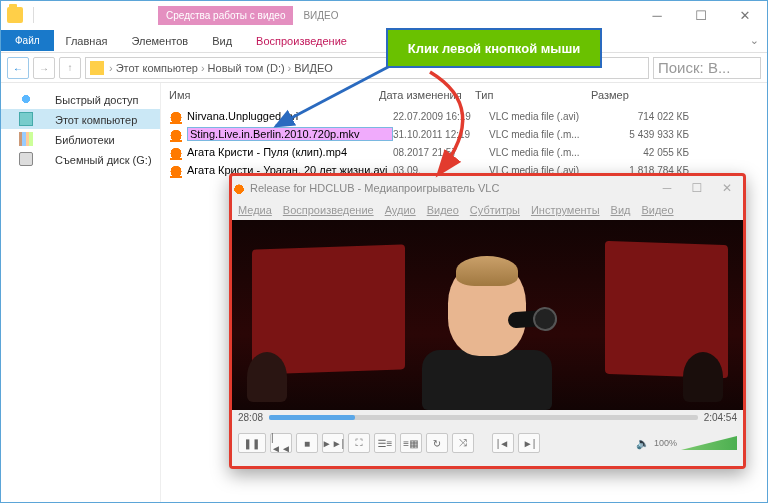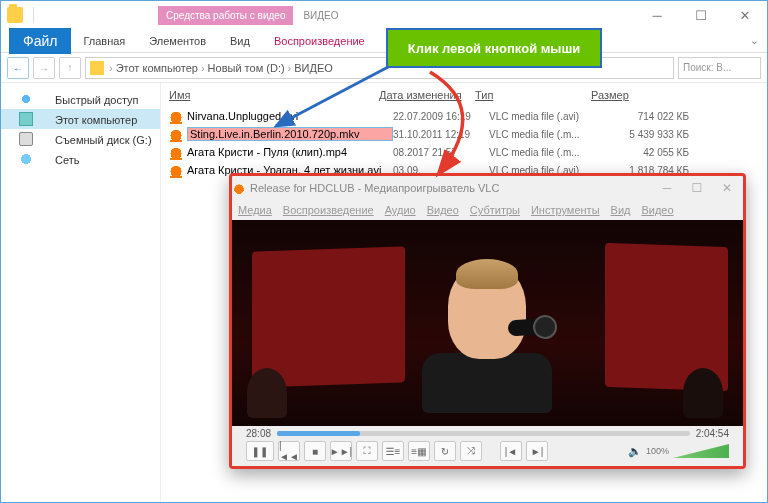--- a/index.html
+++ b/index.html
@@ -7,54 +7,54 @@
 .window{position:absolute;inset:0;border:1px solid #5ba5d8;background:#fff;display:flex;flex-direction:column;}
 .titlebar{height:28px;background:#fff;display:flex;align-items:center;padding:0 0 0 6px;}
 .titlebar .ticon{width:16px;height:16px;background:#ffcf48;border-radius:2px;margin-right:6px;position:relative;}
 .titlebar .ticon::before{content:"";position:absolute;top:-3px;left:2px;width:8px;height:3px;background:#ffcf48;border-radius:1px 1px 0 0;}
 .titlebar .sep{width:1px;height:16px;background:#ddd;margin:0 4px;}
 .titlebar .tabhl{background:#e48fc0;color:#fff;font-size:10px;padding:4px 8px;margin-left:120px;}
 .titlebar .plain{color:#888;font-size:10px;margin-left:10px;}
 .winbtns{margin-left:auto;display:flex;}
 .winbtn{width:44px;height:28px;display:flex;align-items:center;justify-content:center;color:#777;font-size:13px;}
 .ribbon{height:24px;background:#fff;display:flex;align-items:center;border-bottom:1px solid #e0e0e0;}
-.ribbon .ftab{background:#1979ca;color:#fff;padding:5px 14px;font-size:14px;margin-left:8px;}
+.ribbon .ftab{background:#1979ca;color:#fff;padding:5px 14px;font-size:10px;}
 .ribbon .rtab{padding:5px 12px;color:#444;font-size:11px;}
 .ribbon .rtab.hl{color:#c2185b;}
 .ribbon .exp{margin-left:auto;margin-right:8px;color:#888;}
 .addrbar{height:30px;display:flex;align-items:center;padding:3px 6px;border-bottom:1px solid #e8e8e8;gap:4px;}
 .navbtn{width:22px;height:22px;border:1px solid #d0d0d0;border-radius:2px;display:flex;align-items:center;justify-content:center;color:#999;font-size:10px;}
 .navbtn.en{color:#0078d7;border-color:#9cc9ea;}
 .crumbs{flex:1;height:22px;border:1px solid #d0d0d0;display:flex;align-items:center;padding:0 4px;gap:2px;}
 .crumbs .cicon{width:14px;height:14px;background:#ffcf48;margin-right:2px;}
 .crumbs span{color:#555;cursor:default;}
 .crumbs .ar{color:#999;margin:0 1px;}
-.search{width:83px;height:22px;border:1px solid #d0d0d0;padding:0 4px;color:#999;font-size:10px;display:flex;align-items:center;}
+.search{width:108px;height:22px;border:1px solid #d0d0d0;padding:0 4px;color:#999;font-size:15px;display:flex;align-items:center;}
 .body{flex:1;display:flex;overflow:hidden;}
 .nav{width:160px;border-right:1px solid #eee;padding:6px 0;}
 .nav .item{display:flex;align-items:flex-end;padding:3px 6px 3px 18px;gap:22px;color:#333;}
 .nav .item.sel{background:#cbe8f6;}
 .nav .ico{width:14px;height:14px;flex-shrink:0;}
 .ico.star{background:radial-gradient(circle,#5bb8ff 40%,transparent 41%);}
 .ico.pc{background:#7cc;border:1px solid #4aa;}
 .ico.lib{background:linear-gradient(90deg,#c97 25%,#9cf 25% 50%,#fc9 50% 75%,#cf9 75%);}
 .ico.drive{background:#ddd;border:1px solid #888;border-radius:2px;}
 .ico.net{background:radial-gradient(circle,#7cf 50%,transparent 51%);}
 .ico.home{background:#9cf;border-radius:50%;}
 .content{flex:1;display:flex;flex-direction:column;position:relative;}
-.cols{height:24px;display:flex;align-items:center;padding:0 8px;color:#555;font-size:10px;text-decoration:underline;}
+.cols{height:24px;display:flex;align-items:center;padding:0 8px;color:#555;font-size:10px;}
 .c-name{width:210px;}
 .c-date{width:96px;}
 .c-type{width:116px;}
 .c-size{width:84px;text-align:left;}
 .row{height:18px;display:flex;align-items:center;padding:0 8px;}
 .row .vlc{width:14px;height:14px;margin-right:4px;background:radial-gradient(circle at 50% 60%,#ff7a00 50%,transparent 51%);position:relative;}
 .row .vlc::before{content:"";position:absolute;bottom:-1px;left:1px;right:1px;height:2px;background:#ff7a00;}
 .row.sel{background:#fff;}
-.row.sel .name{background:#fca5a5;border:1px solid #7ab8e0;padding:0 2px;}
+.row.sel .name{background:#f0abfc;border:1px solid #7ab8e0;padding:0 2px;}
 .row .name{width:206px;white-space:nowrap;overflow:hidden;text-overflow:ellipsis;}
 .row .date{width:96px;color:#666;font-size:10px;}
 .row .type{width:116px;color:#666;font-size:10px;white-space:nowrap;overflow:hidden;text-overflow:ellipsis;}
 .row .size{width:84px;text-align:right;color:#666;font-size:10px;}
 .status{height:22px;border-top:1px solid #e0e0e0;display:flex;align-items:center;padding:0 8px;color:#555;font-size:10px;gap:14px;}
 
 .callout{position:absolute;top:28px;left:386px;width:216px;height:40px;background:#6ac100;border:2px solid #2a6abf;color:#fff;font-size:13px;font-weight:bold;display:flex;align-items:center;justify-content:center;text-align:center;padding:2px 4px;z-index:5;}
 .arrow1{position:absolute;z-index:4;}
 
 .vlcwin{position:absolute;left:229px;top:173px;width:517px;height:296px;background:#f0f0f0;border:3px solid #e23b2e;border-radius:4px;box-shadow:0 6px 18px rgba(0,0,0,.35);z-index:3;display:flex;flex-direction:column;}
@@ -70,21 +70,21 @@
 .redc.c2{right:3%;top:12%;width:24%;height:70%;transform:skewY(2deg);}
 .person{position:absolute;left:34%;top:22%;width:32%;height:72%;}
 .head{width:78px;height:94px;background:#e8b690;border-radius:44% 44% 40% 40%;margin:0 auto;position:relative;}
 .hair{position:absolute;top:-6px;left:8px;right:8px;height:30px;background:linear-gradient(#caa06a,#a07840);border-radius:50% 50% 30% 30%;}
 .shirt{width:130px;height:60px;background:#1a1a1a;margin:-6px auto 0;border-radius:18px 18px 6px 6px;}
 .mic{position:absolute;left:54%;top:48%;width:46px;height:16px;background:#111;border-radius:8px;transform:rotate(-4deg);}
 .mic::after{content:"";position:absolute;right:-3px;top:-3px;width:20px;height:20px;background:#222;border-radius:50%;border:2px solid #555;}
 .people{position:absolute;bottom:4%;width:40px;height:50px;border-radius:50% 50% 6px 6px;}
 .people.p1{left:3%;background:#2a1512;}
 .people.p2{right:4%;background:#1a0e0c;}
-.vctrl{height:40px;background:#efefef;padding:2px 14px;display:flex;flex-direction:column;}
+.vctrl{height:56px;background:#efefef;padding:2px 6px;display:flex;flex-direction:column;}
 .seek{height:10px;display:flex;align-items:center;gap:6px;}
 .seekbar{flex:1;height:5px;background:#d0d0d0;position:relative;border-radius:2px;}
 .seekfill{position:absolute;left:0;top:0;bottom:0;width:20%;background:#5aa7e8;border-radius:2px;}
 .ctime{font-size:10px;color:#555;}
 .btns{flex:1;display:flex;align-items:center;gap:4px;}
 .pb{width:22px;height:20px;border:1px solid #c8c8c8;background:#fafafa;display:flex;align-items:center;justify-content:center;color:#666;font-size:10px;border-radius:2px;}
 .pb.big{width:28px;}
 .vol{margin-left:auto;display:flex;align-items:center;gap:4px;}
 .voltri{width:56px;height:14px;background:linear-gradient(to right,#7bc96f,#4caf50);clip-path:polygon(0 100%,100% 0,100% 100%);}
 </style>
@@ -134,26 +134,26 @@
    <div class="nav" id="nav">
         <div class="item">
           <span class="ico star"></span>
           <span>Быстрый доступ</span>
         </div>
         <div class="item sel">
           <span class="ico pc"></span>
           <span>Этот компьютер</span>
         </div>
         <div class="item">
+          <span class="ico lib"></span>
+          <span>Библиотеки</span>
+        </div>
+        <div class="item">
           <span class="ico drive"></span>
           <span>Съемный диск (G:)</span>
-        </div>
-        <div class="item">
-          <span class="ico net"></span>
-          <span>Сеть</span>
         </div>
       </div>
    <div class="content">
      <div class="cols">
        <div class="c-name">Имя</div>
        <div class="c-date">Дата изменения</div>
        <div class="c-type">Тип</div>
        <div class="c-size">Размер</div>
      </div>
      <div id="files">
@@ -173,21 +173,21 @@
           </div>
           <div class="row">
             <span class="vlc"></span>
     <span class="name">Агата Кристи - Пуля (клип).mp4</span>
     <span class="date">08.2017 21:57</span>
     <span class="type">VLC media file (.m...</span>
     <span class="size">42 055 КБ</span>
           </div>
           <div class="row">
             <span class="vlc"></span>
-    <span class="name">Агата Кристи - Ураган. 4 лет жизни.avi</span>
+    <span class="name">Агата Кристи - Ураган. 20 лет жизни.avi</span>
     <span class="date">03.09.</span>
     <span class="type">VLC media file (.avi)</span>
     <span class="size">1 818 784 КБ</span>
           </div>
         </div>
    </div>
  </div>
 
 </div>
 

